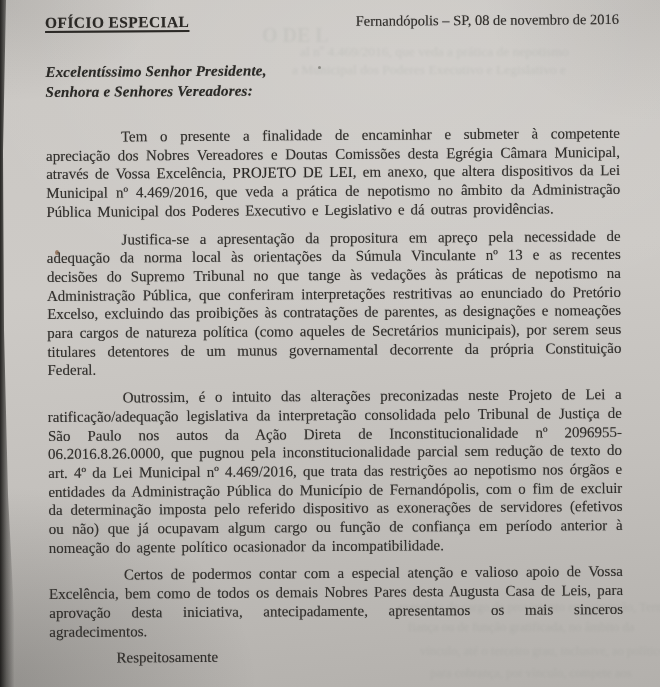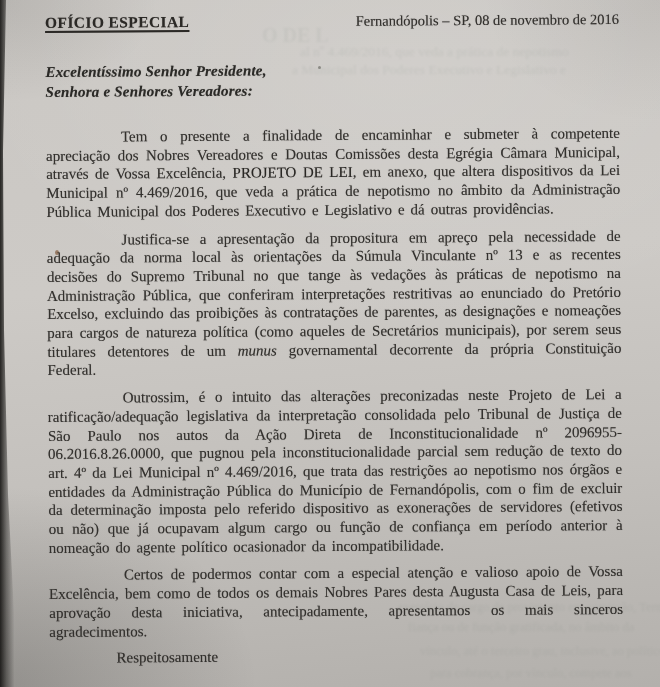--- a/index.html
+++ b/index.html
@@ -55,21 +55,21 @@
     letter-spacing:0.2px;color:rgba(40,38,35,0.96);
   }
   .paras{margin-top:26px;}
   .para{
     font-size:15px;line-height:18.7px;
     text-align:justify;text-indent:75px;
     word-spacing:2.2px;
     margin:0 0 9px 0;
   }
   .seg-bold{font-weight:400;color:rgba(38,36,33,0.97);}
-  .seg-italic{font-style:italic;}
+  .seg-italic{}
   .closing{margin-top:8px;margin-left:67px;font-size:15px;}
 </style>
 </head>
 <body>
 
 <div class="page">
   <div class="left-edge"></div>
   <div class="speck s1"></div>
   <div class="speck s2"></div>
   <div id="ghosts">

